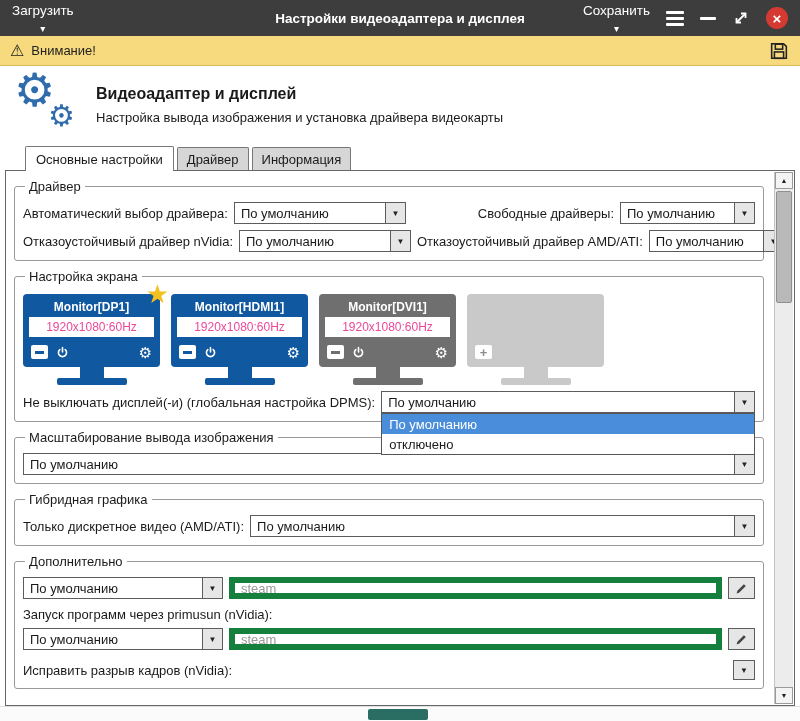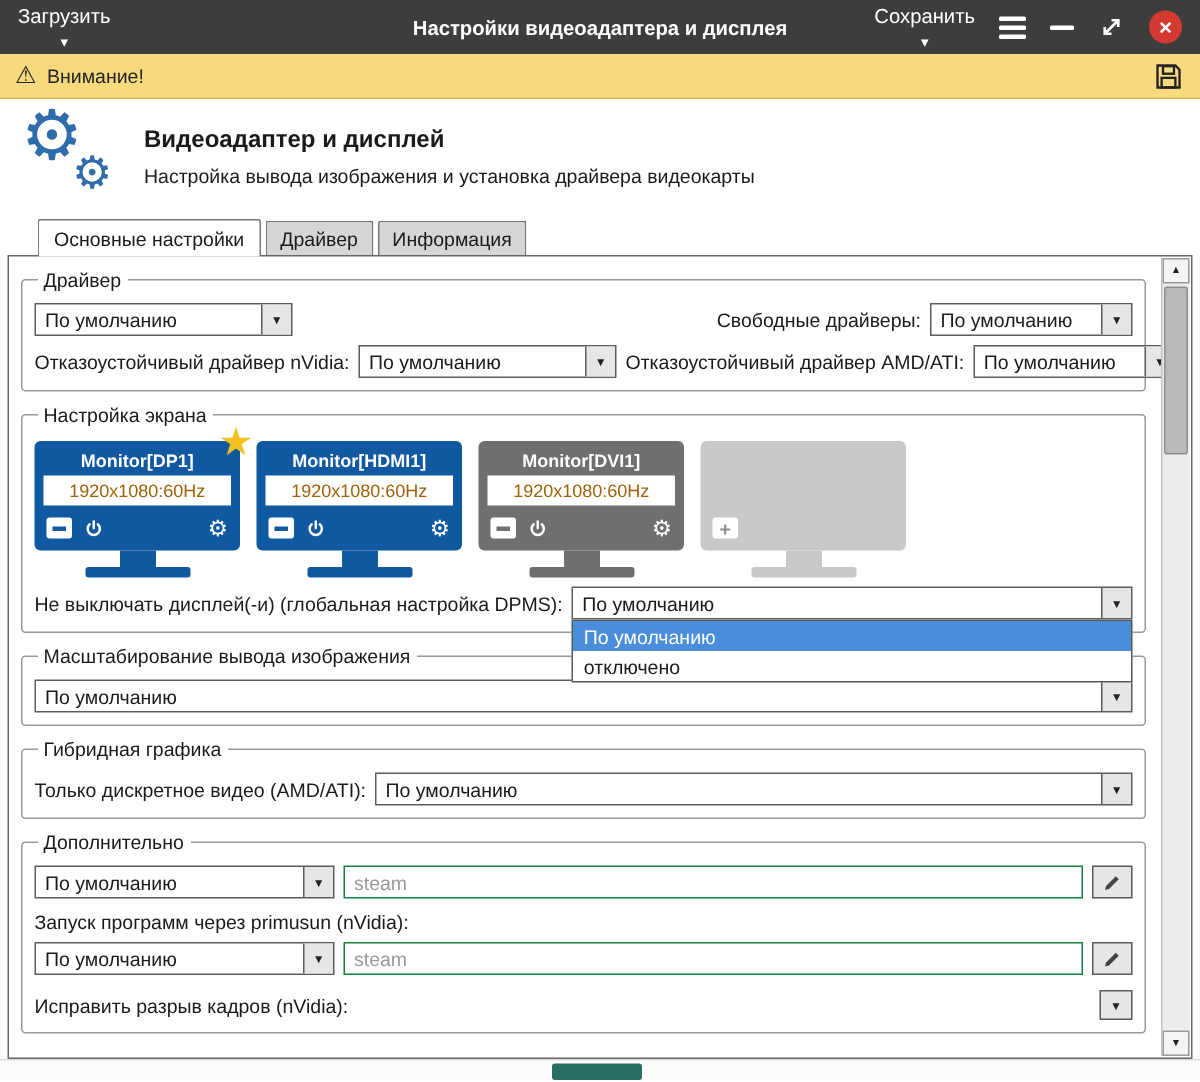--- a/index.html
+++ b/index.html
@@ -53,42 +53,42 @@
   .combo-arrow::after { content:"▼"; font-size:8px; color:#222; }
 
   
   .monitors { display:flex; gap:11px; margin:8px 0 4px; }
   .monitor { width:137px; position:relative; flex:none; }
   .m-blue  { --mc:#10589f; }
   .m-gray  { --mc:#6f6f6f; }
   .m-light { --mc:#c9c9c9; }
   .m-screen { background:var(--mc); border-radius:4px; padding:3px 6px 4px; position:relative; }
   .m-name { color:#fff; font-size:12px; font-weight:bold; text-align:center; padding:3px 0; height:20px; white-space:nowrap; }
-  .m-res { background:#fff; color:#a16207; font-size:12px; text-align:center; padding:3px 0; height:20px; white-space:nowrap; }
+  .m-res { background:#fff; color:#ec4899; font-size:12px; text-align:center; padding:3px 0; height:20px; white-space:nowrap; }
   .m-light .m-res { background:transparent; }
   .m-icons { display:flex; align-items:center; gap:8px; padding:5px 2px 1px; height:26px; }
   .sq-btn { width:17px; height:14px; background:#fff; border-radius:2px; display:flex; align-items:center; justify-content:center; flex:none; cursor:pointer; }
   .minus-bar { width:9px; height:3px; background:var(--mc); }
   .plus-glyph { color:#8d8d8d; font-weight:bold; font-size:13px; line-height:1; }
   .power-btn { display:flex; cursor:pointer; }
   .m-gear { margin-left:auto; color:#fff; font-size:15px; line-height:1; cursor:pointer; }
   .m-neck { width:24px; height:11px; background:var(--mc); margin:0 auto; }
   .m-base { width:70px; height:7px; background:var(--mc); margin:0 auto; border-radius:2px; }
   .m-star { position:absolute; top:-13px; right:-9px; font-size:26px; color:#f4c020; z-index:3; line-height:1; }
 
   
   .combo-wrap { flex:1; position:relative; }
   .combo-wrap .combo { width:100%; }
   .dropdown-list { position:absolute; left:0; right:0; top:22px; background:#fff; border:1px solid #555; z-index:40; }
   .dd-item { padding:2px 7px; font-size:13px; height:20px; display:flex; align-items:center; cursor:pointer; }
   .dd-item.selected { background:#4a8edb; color:#fff; }
 
   
   .field-label { font-size:13px; margin:8px 0 0; }
-  .text-input { flex:1; height:22px; border:1px solid #15803d; padding:0 6px; font-size:13px; font-family:inherit; color:#222; min-width:0; }
+  .text-input { flex:1; height:22px; border:6px solid #15803d; padding:0 6px; font-size:13px; font-family:inherit; color:#222; min-width:0; }
   .text-input::placeholder { color:#9a9a9a; }
   .edit-btn { width:27px; height:22px; border:1px solid #5c5c5c; background:#e6e6e6; display:flex; align-items:center; justify-content:center; flex:none; cursor:pointer; }
   .standalone-arrow { width:22px; height:20px; border:1px solid #5c5c5c; background:#e6e6e6; display:flex; align-items:center; justify-content:center; margin-left:auto; flex:none; cursor:pointer; }
   .standalone-arrow::after { content:"▼"; font-size:8px; color:#222; }
 
   
   .vscroll { position:absolute; top:1px; right:1px; bottom:1px; width:19px; background:#ececec; border-left:1px solid #c2c2c2; display:flex; flex-direction:column; }
   .sb-btn { height:17px; background:#f4f4f4; border:1px solid #9a9a9a; display:flex; align-items:center; justify-content:center; flex:none; color:#222; cursor:pointer; }
   .sb-btn.up::after { content:"▲"; font-size:7px; }
   .sb-btn.down::after { content:"▼"; font-size:7px; }
@@ -157,20 +157,21 @@
     <div class="tab active">Основные настройки</div>
     <div class="tab">Драйвер</div>
     <div class="tab">Информация</div>
   </div>
 
   <div class="content-frame">
 
     <fieldset>
       <legend>Драйвер</legend>
       <div class="frow">
+        <span class="lbl">Автоматический выбор драйвера:</span>
         <div class="combo" style="width:172px">
           <span class="combo-val">По умолчанию</span>
           <span class="combo-arrow"></span>
         </div>
         <span class="lbl ml-auto">Свободные драйверы:</span>
         <div class="combo" style="width:135px">
           <span class="combo-val">По умолчанию</span>
           <span class="combo-arrow"></span>
         </div>
       </div>

